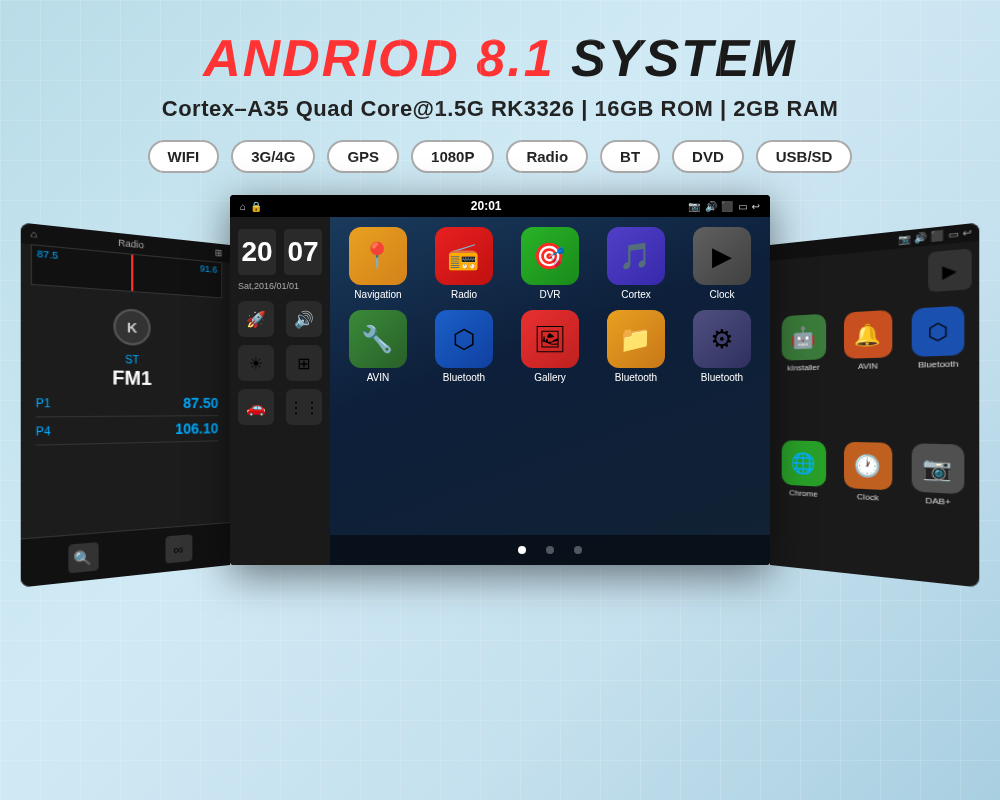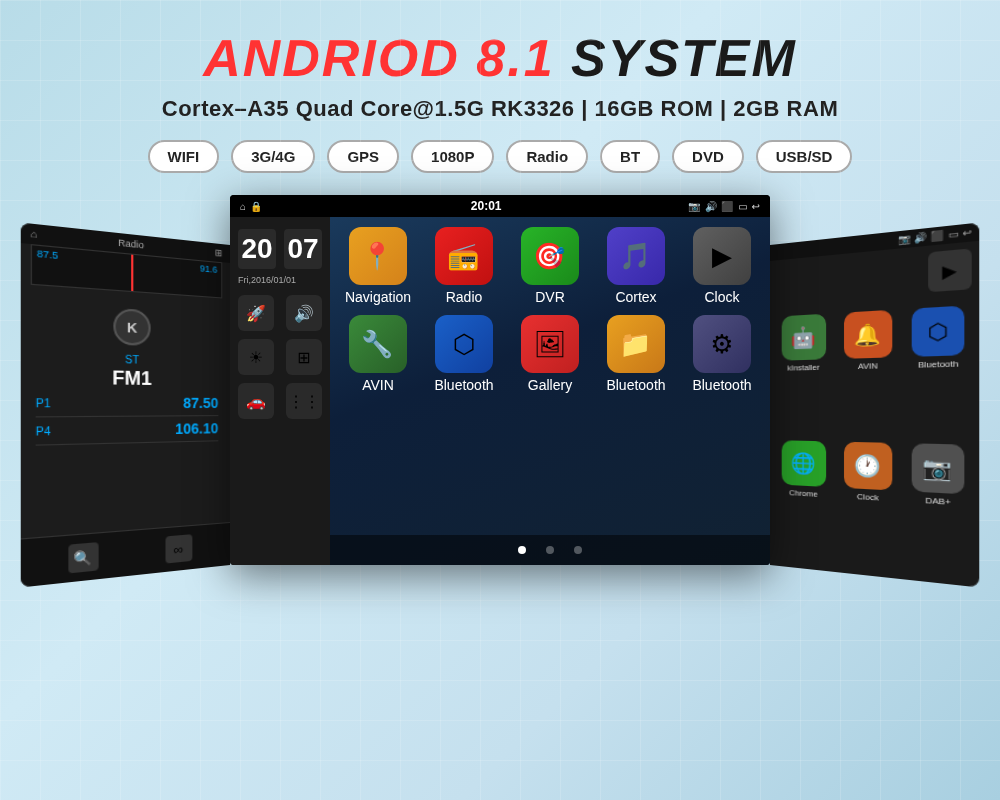--- a/index.html
+++ b/index.html
@@ -262,21 +262,21 @@
       gap: 8px;
       margin-bottom: 6px;
     }
 
     .clock-block {
       background: #2a2a2a;
       color: #fff;
       font-size: 28px;
       font-weight: bold;
       width: 40px;
-      height: 40px;
+      height: 46px;
       display: flex;
       align-items: center;
       justify-content: center;
       border-radius: 4px;
     }
 
     .date-text {
       color: #aaa;
       font-size: 9px;
       margin-bottom: 10px;
@@ -327,21 +327,21 @@
       height: 58px;
       border-radius: 12px;
       display: flex;
       align-items: center;
       justify-content: center;
       font-size: 26px;
     }
 
     .app-label {
       color: #fff;
-      font-size: 14px;
+      font-size: 10px;
       text-align: center;
     }
 
     
     .nav-icon { background: linear-gradient(135deg, #e8a020, #d4821a); }
     .radio-icon { background: linear-gradient(135deg, #e82020, #c01010); }
     .dvr-icon { background: linear-gradient(135deg, #28b428, #1a8a1a); }
     .music-icon { background: linear-gradient(135deg, #5040c8, #3828aa); }
     .video-icon { background: linear-gradient(135deg, #606060, #404040); }
     .avin-icon { background: linear-gradient(135deg, #3a8a3a, #286028); }
@@ -504,21 +504,21 @@
         <span class="status-icon">▭</span>
         <span class="status-icon">↩</span>
       </div>
     </div>
 
     <div class="android-sidebar">
       <div class="clock-display">
         <div class="clock-block">20</div>
         <div class="clock-block">07</div>
       </div>
-      <div class="date-text">Fri,2016/01/01</div>
+      <div class="date-text">Sat,2016/01/01</div>
       <div class="sidebar-icon-row">
         <div class="sidebar-icon">🚀</div>
         <div class="sidebar-icon">🔊</div>
       </div>
       <div class="sidebar-icon-row">
         <div class="sidebar-icon">☀</div>
         <div class="sidebar-icon">⊞</div>
       </div>
       <div class="sidebar-icon-row">
         <div class="sidebar-icon">🚗</div>

